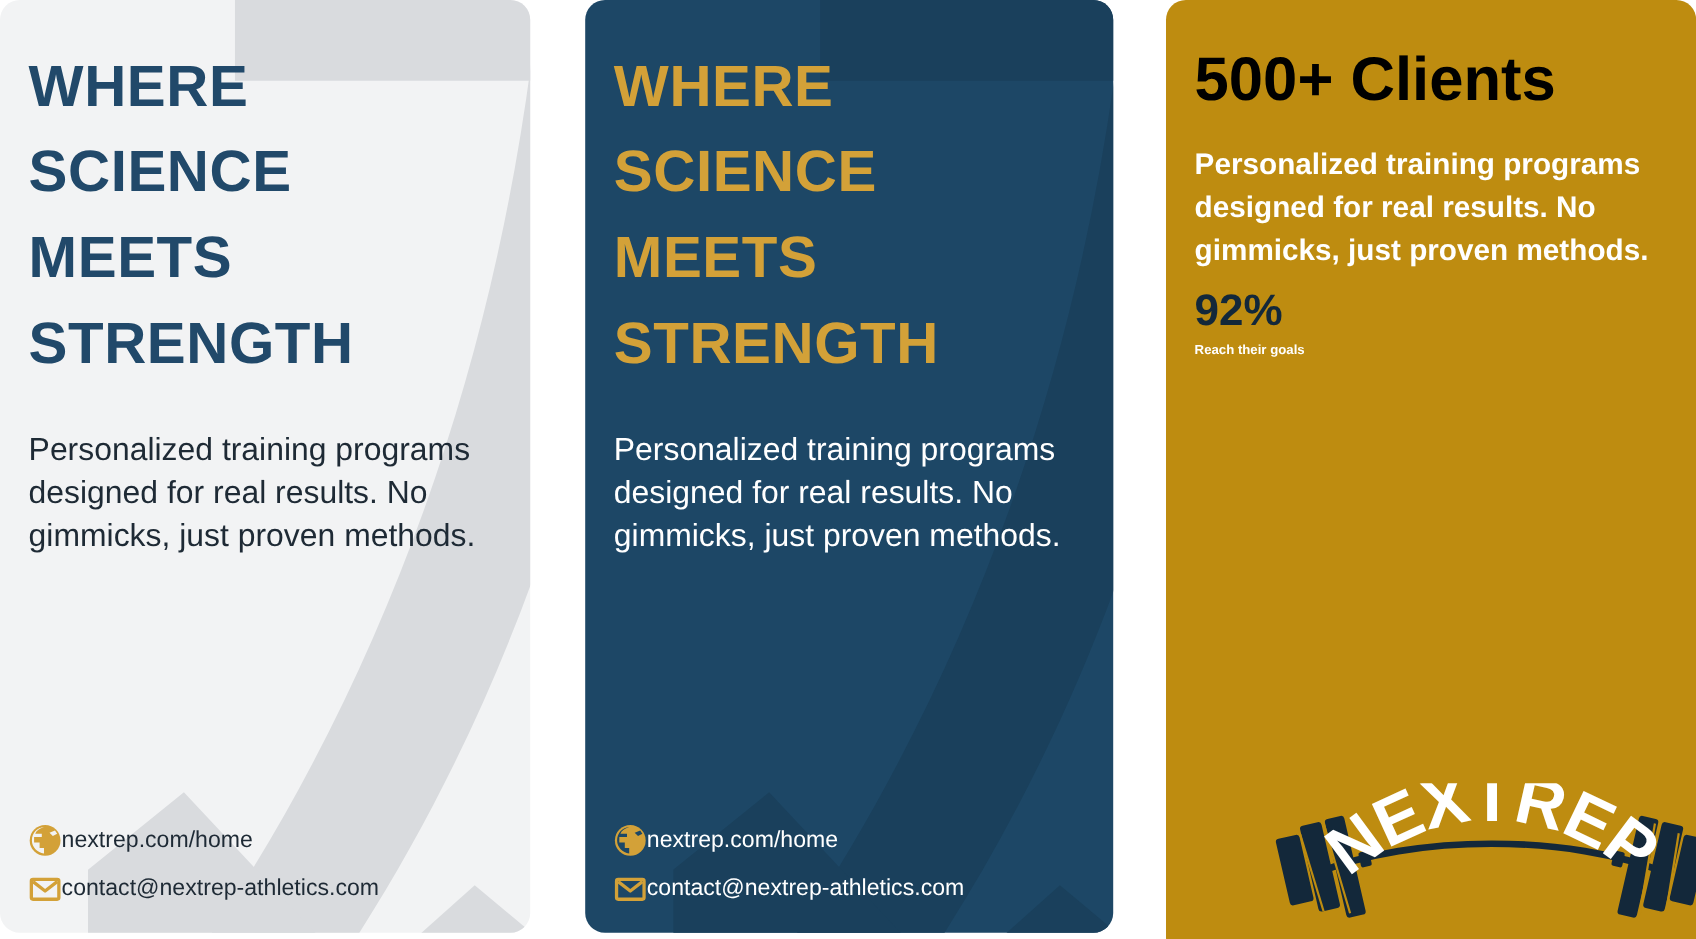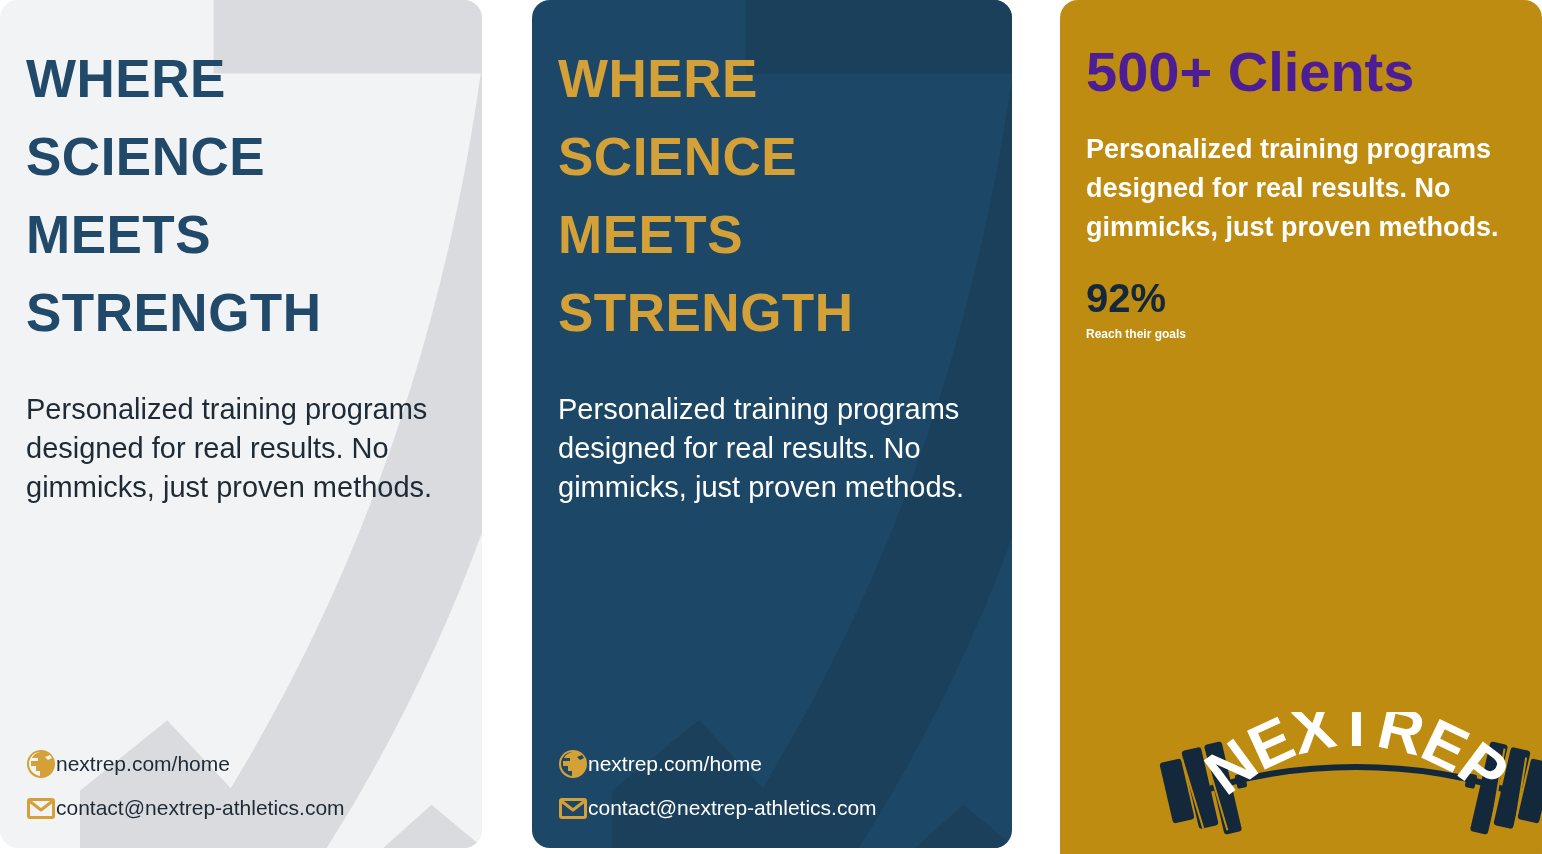--- a/index.html
+++ b/index.html
@@ -47,35 +47,35 @@
     line-height:39px;
   }
   #body-light { color:#1E2A35; margin-top:38px; }
   #body-navy  { color:#FFFFFF; margin-top:38px; }
 
   
   #head-gold {
     font-size:56px;
     line-height:76px;
     font-weight:bold;
-    color:#4c1d95;
+    color:#000000;
     margin-top:10px;
   }
   #body-gold {
     font-size:27px;
     line-height:39px;
     font-weight:bold;
     color:#FFFFFF;
     margin-top:20px;
   }
   #stat-value {
     font-size:40px;
     font-weight:bold;
     color:#13283A;
-    margin-top:28px;
+    margin-top:12px;
     line-height:46px;
   }
   #stat-label {
     font-size:12px;
     font-weight:bold;
     color:#FFFFFF;
     margin-top:6px;
   }
 
   

